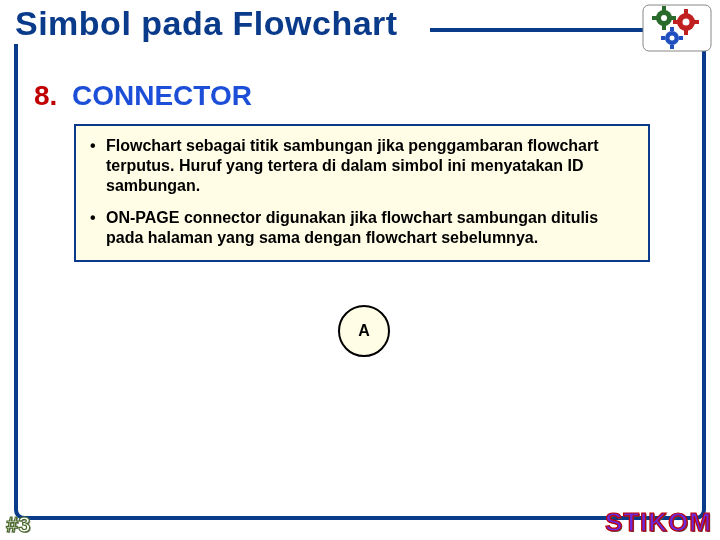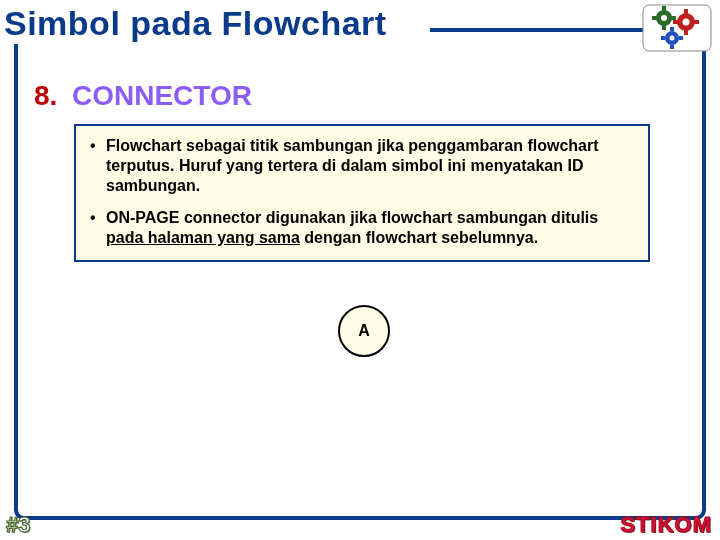--- a/index.html
+++ b/index.html
@@ -11,21 +11,21 @@
     position: relative;
     overflow: hidden;
   }
   .title-bar {
     position: absolute;
     top: 4px;
     left: 0;
     font-size: 34px;
     font-weight: 900;
     color: #0a3a8a;
-    padding-left: 4px;
+    padding-left: 15px;
     letter-spacing: 0.5px;
     z-index: 3;
     font-family: "Arial Black", Arial, sans-serif;
   }
   .logo {
     position: absolute;
     top: 4px;
     right: 8px;
     width: 70px;
     height: 48px;
@@ -59,21 +59,21 @@
     font-weight: 900;
     color: #c00000;
     font-family: "Arial Black", Arial, sans-serif;
   }
   .section-title {
     position: absolute;
     top: 80px;
     left: 72px;
     font-size: 28px;
     font-weight: 900;
-    color: #8b5cf6;
+    color: #1d4ed8;
     font-family: "Arial Black", Arial, sans-serif;
   }
   .info-box {
     position: absolute;
     top: 124px;
     left: 74px;
     width: 576px;
     background: #fffde6;
     border: 2px solid #0a3a8a;
     padding: 10px 14px 12px 14px;
@@ -114,29 +114,29 @@
     font-weight: 900;
     font-family: "Arial Black", Arial, sans-serif;
     color: #fff;
     -webkit-text-stroke: 1.2px #4a6a2a;
     text-shadow: 1px 1px 0 #888;
   }
   .footer-right {
     position: absolute;
     bottom: 2px;
     right: 8px;
-    font-size: 22px;
-    font-weight: 900;
-    font-family: "Arial Black", Arial, sans-serif;
-    color: #be185d;
+    font-size: 26px;
+    font-weight: 900;
+    font-family: "Arial Black", Arial, sans-serif;
+    color: #6d28d9;
     -webkit-text-stroke: 1.2px #c00000;
     letter-spacing: 1px;
     text-shadow: 1px 1px 0 #555;
   }
-  .underline { text-decoration: underline; }
+  .underline { }
 </style>
 </head>
 <body>
 
 <div class="title-mask"></div>
 
 <div class="title-bar">Simbol pada Flowchart</div>
 
 <div class="logo">
   <svg viewBox="0 0 70 48">

